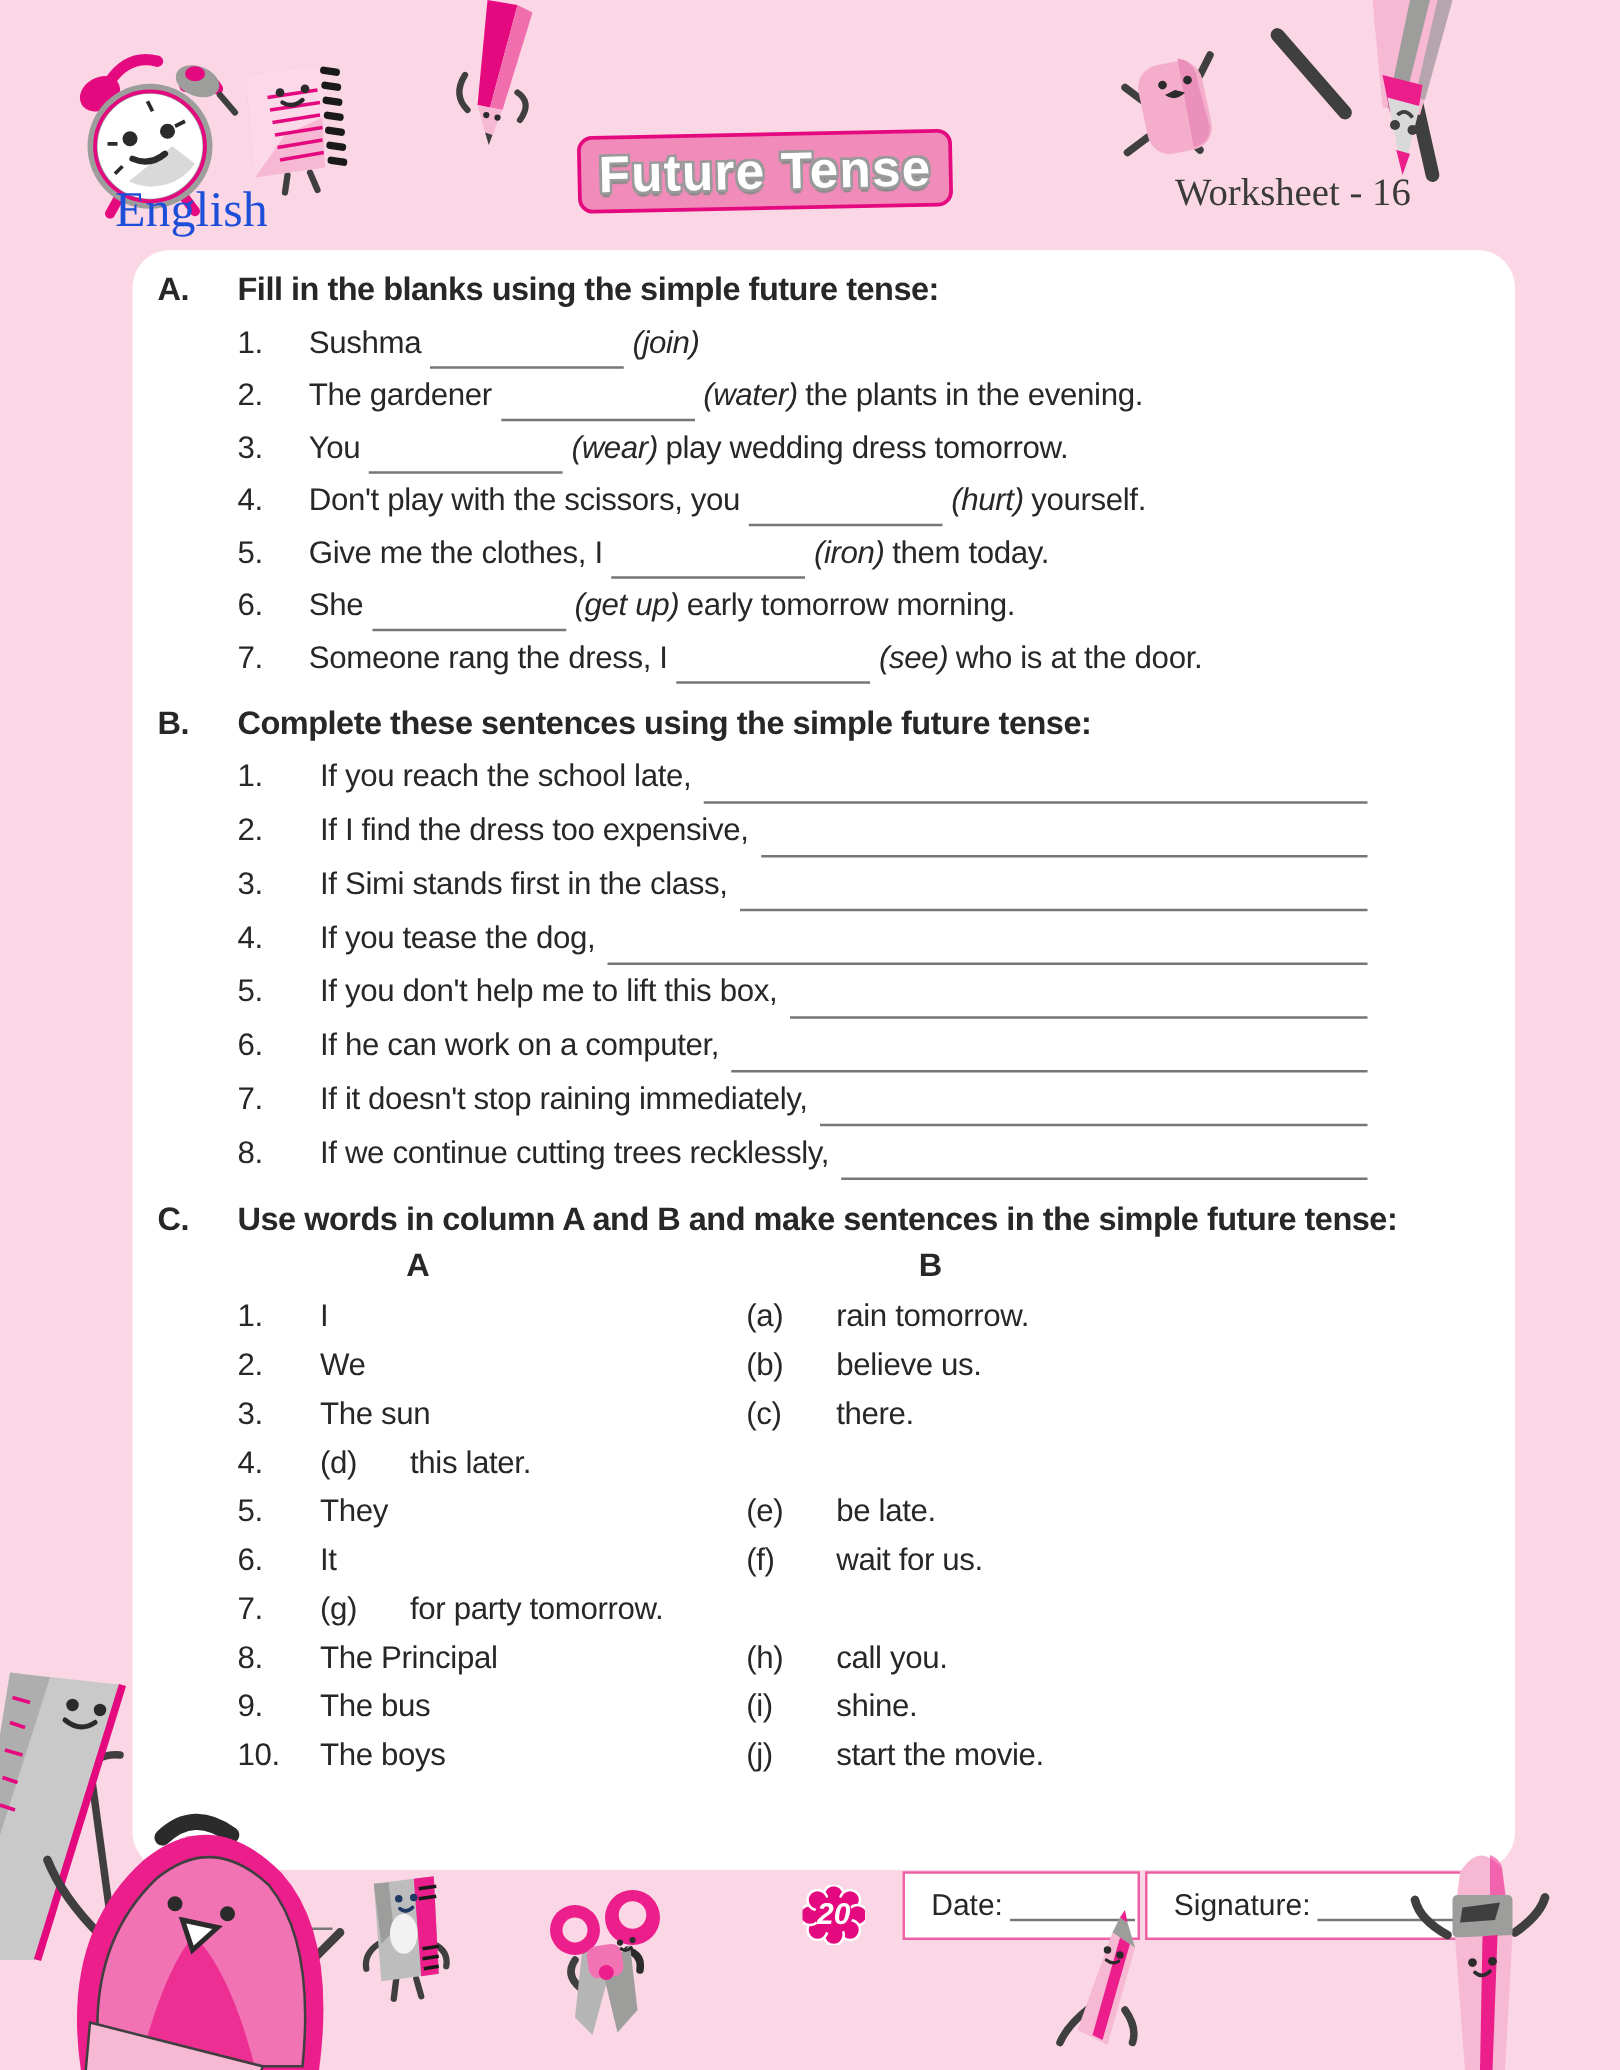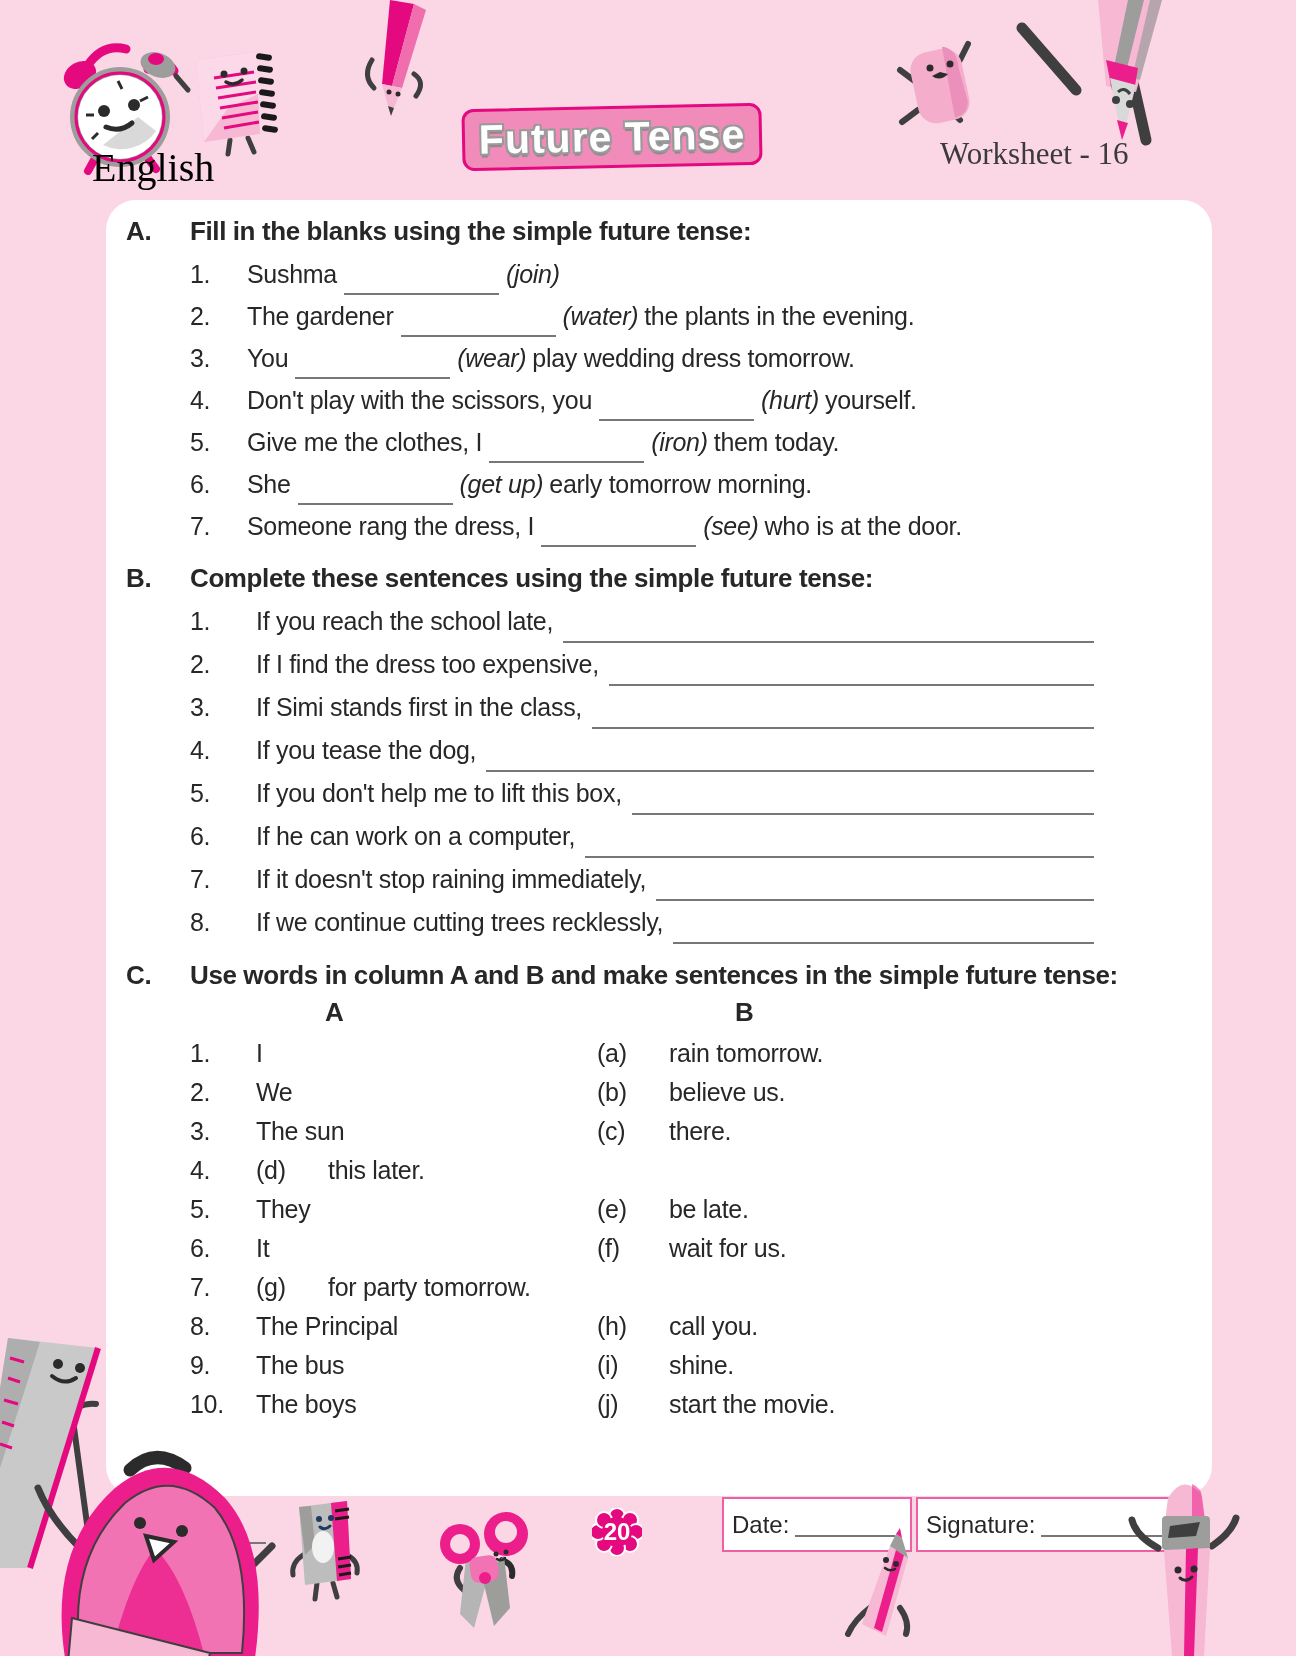--- a/index.html
+++ b/index.html
@@ -10,21 +10,21 @@
     font-family:"Liberation Sans", sans-serif;
     color:#272727;
     overflow:hidden;
   }
   .deco { position:absolute; }
 
   
   .subject-title {
     position:absolute; left:92px; top:144px;
     font-family:"Liberation Serif", serif;
-    font-size:40px; color:#000000;
+    font-size:40px; color:#1d4ed8;
   }
   .worksheet-no {
     position:absolute; left:940px; top:136px;
     font-family:"Liberation Serif", serif;
     font-size:31px; color:#3a3a3a;
   }
   .title-badge {
     position:absolute; left:462px; top:106px;
     width:300px; height:62px;
     background:#f18cba;
@@ -65,30 +65,30 @@
   .rowC .num { width:66px; flex:none; }
   .rowC .wordA { width:341px; flex:none; }
   .rowC .ltr { width:72px; flex:none; }
 
   
   .grade {
     position:absolute; left:108px; top:1518px; font-size:25px;
   }
   .grade .line { display:inline-block; width:75px; border-bottom:2px solid #777; height:26px; }
   .page-badge {
-    position:absolute; left:592px; top:1508px; width:50px; height:48px;
+    position:absolute; left:642px; top:1508px; width:50px; height:48px;font-style:italic;
   }
   .page-badge .n {
     position:absolute; inset:0; display:flex; align-items:center; justify-content:center;
     color:#fff; font-size:24px; font-weight:bold;
   }
   .fbox {
     position:absolute; top:1497px; height:55px;
     background:#fff; border:2px solid #ee5fa4;
-    display:flex; align-items:center; padding-left:8px;
+    display:flex; align-items:center; padding-left:21px;
     font-size:24px;
   }
   .fbox.date { left:722px; width:190px; }
   .fbox.sig  { left:916px; width:282px; }
   .fbox .line { display:inline-block; border-bottom:2px solid #777; height:24px; margin-left:6px; }
   .fbox.date .line { width:100px; }
   .fbox.sig  .line { width:150px; }
 </style>
 </head>
 <body>

